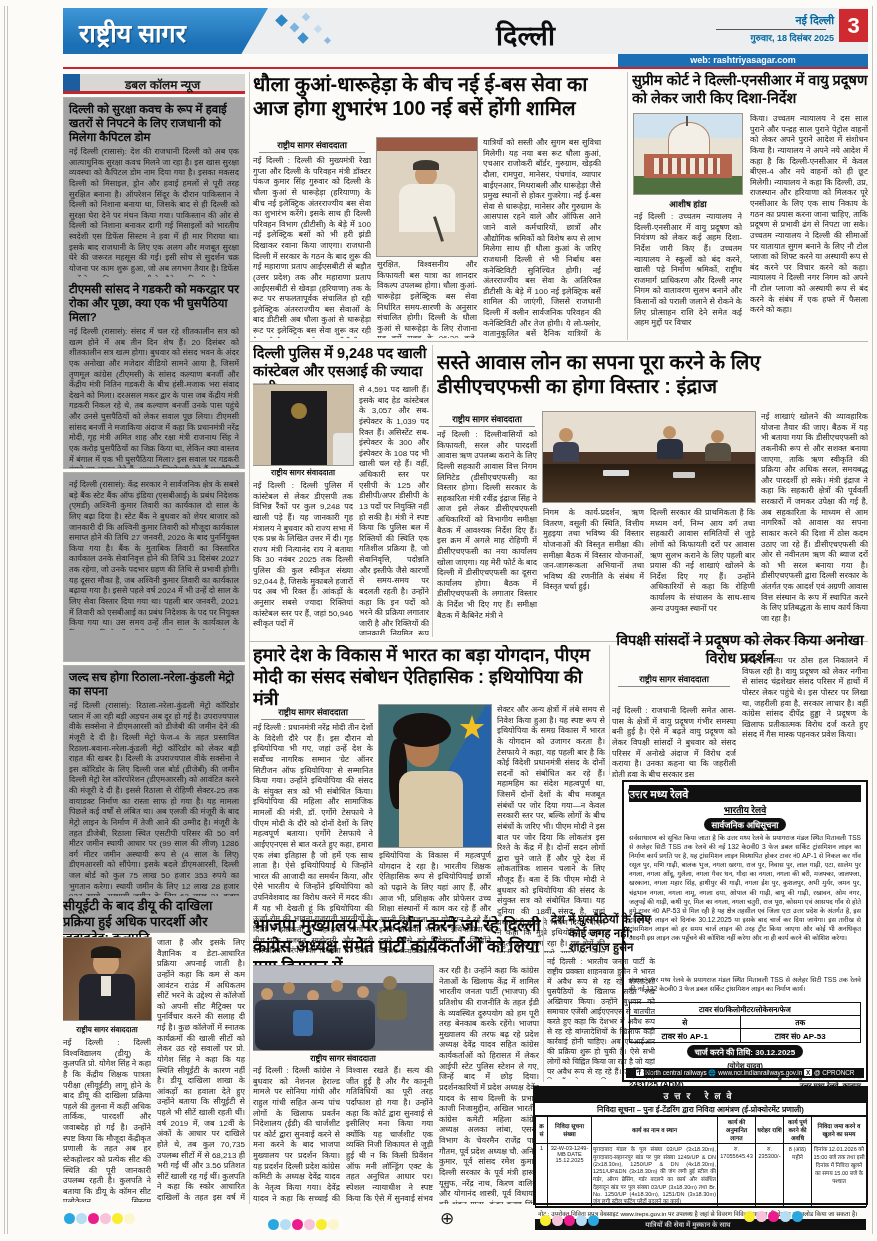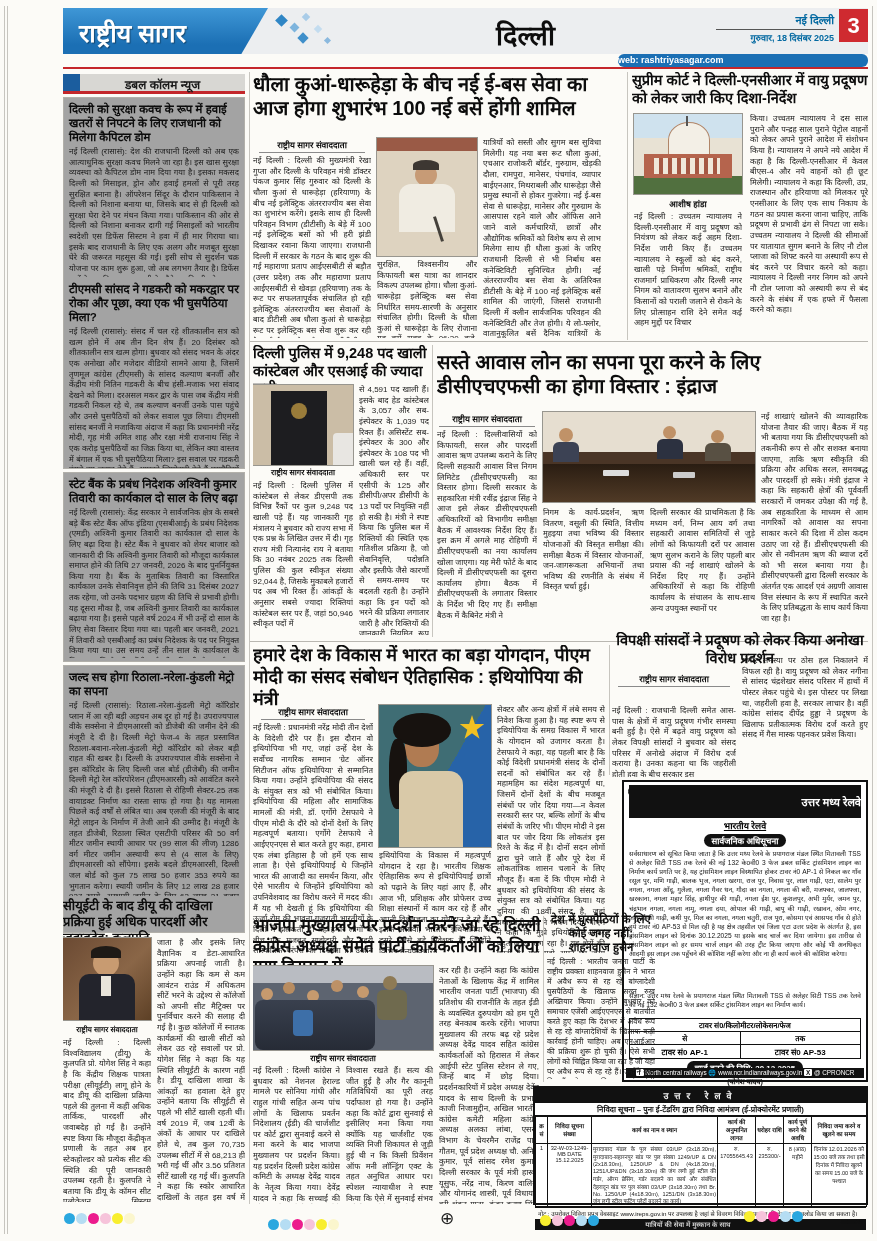--- a/index.html
+++ b/index.html
@@ -25,33 +25,33 @@
   .mastblue{position:absolute;left:0;top:0;width:205px;height:46px;
             background:linear-gradient(180deg,#3f97d6 0%,#1b6fb4 80%);
             clip-path:polygon(0 0,100% 0,87% 100%,0 100%);}
   .mastblue .nm{position:absolute;left:16px;top:7px;color:#fff;font-weight:bold;font-size:25px;
                 text-shadow:1px 1px 1px rgba(0,0,0,.4);}
   .diam{position:absolute;width:9px;height:9px;transform:rotate(45deg);}
   .pgnum{position:absolute;right:0;top:1px;width:29px;height:33px;background:#cf2a30;color:#fff;
          font-weight:bold;font-size:22px;text-align:center;line-height:33px;}
   .mastright{position:absolute;right:34px;top:4px;width:126px;text-align:right;color:#0369a1;}
   .webstrip{position:absolute;right:0;top:46px;width:250px;height:13px;background:#1b6fb4;
-            color:#fff;font-size:9px;font-weight:bold;text-align:left;line-height:13px;border-radius:6px;}
+            color:#fff;font-size:9px;font-weight:bold;text-align:center;line-height:13px;}
   .redline{position:absolute;left:63px;top:67px;width:805px;height:2px;background:#c5262b;}
   
   .sechead{position:absolute;left:63px;top:74px;width:182px;height:20px;background:#d8d7d3;
            border-bottom:3px solid #c3272b;box-sizing:border-box;}
   .sechead .sq{position:absolute;left:0;top:0;width:17px;height:17px;background:#1b5d9e;}
   .sechead .tx{position:absolute;left:17px;right:0;top:2px;text-align:center;
                font-weight:bold;font-size:12px;color:#1a1a1a;}
   
   .ncrbox{position:absolute;left:622px;top:780px;width:246px;height:302px;background:#fff;
           border:2px solid #111;box-sizing:border-box;padding:3px 5px;}
-  .ncrhead{background:#111;color:#fff;font-weight:bold;font-size:11px;text-align:right;
-           padding:9px 0;}
+  .ncrhead{background:#111;color:#fff;font-weight:bold;font-size:11px;text-align:left;
+           padding:1px 0;}
   .pill{display:block;margin:2px auto;background:#111;color:#fff;font-weight:bold;
         font-size:8.5px;text-align:center;border-radius:8px;padding:1px 8px;width:fit-content;}
   .ncrtable{width:100%;border-collapse:collapse;margin-top:2px;}
   .ncrtable td,.ncrtable th{border:1px solid #111;font-size:7.5px;text-align:center;padding:1px;}
   .ncrfoot{position:absolute;left:2px;right:2px;bottom:2px;background:#111;color:#fff;
            font-size:6.4px;text-align:center;padding:1px 0;}
   
   .tenderbox{position:absolute;left:533px;top:1086px;width:335px;height:119px;background:#fff;
              border:2px solid #111;box-sizing:border-box;}
   .tenderhead{background:#111;color:#f2f2f2;font-weight:bold;font-size:9px;letter-spacing:6px;
@@ -103,21 +103,20 @@
   </div>
 
   <div class="abs graybox clip" style="left:63px;top:97px;width:182px;height:372px;padding:4px 5px">
     <div class="hl" style="font-size:11.5px">दिल्ली को सुरक्षा कवच के रूप में हवाई खतरों से निपटने के लिए राजधानी को मिलेगा कैपिटल डोम</div>
     <div class="bt clip" style="margin-top:3px;height:130px">नई दिल्ली (रासासं): देश की राजधानी दिल्ली को अब एक आत्याधुनिक सुरक्षा कवच मिलने जा रहा है। इस खास सुरक्षा व्यवस्था को कैपिटल डोम नाम दिया गया है। इसका मकसद दिल्ली को मिसाइल, ड्रोन और हवाई हमलों से पूरी तरह सुरक्षित बनाना है। ऑपरेशन सिंदूर के दौरान पाकिस्तान ने दिल्ली को निशाना बनाया था, जिसके बाद से ही दिल्ली को सुरक्षा घेरा देने पर मंथन किया गया। पाकिस्तान की ओर से दिल्ली को निशाना बनाकर दागी गई मिसाइलों को भारतीय स्वदेशी एस डिफेंस सिस्टम ने हवा में ही मार गिराया था। इसके बाद राजधानी के लिए एक अलग और मजबूत सुरक्षा घेरे की जरूरत महसूस की गई। इसी सोच से सुदर्शन चक्र योजना पर काम शुरू हुआ, जो अब लगभग तैयार है। डिफेंस सूत्रों के मुताबिक, 26 जनवरी के मौके पर दिल्ली को आयरन डोम जैसी सुरक्षा व्यवस्था से सुरक्षित किया जाएगा। वहीं, 2035 तक पूरे देश को चरणबद्ध तरीके से ऐसे ही सुरक्षा कवच के दायरे में लाने की योजना है।</div>
     <div class="hl" style="font-size:11.5px;margin-top:5px">टीएमसी सांसद ने गडकरी को मकरद्वार पर रोका और पूछा, क्या एक भी घुसपैठिया मिला?</div>
     <div class="bt clip" style="margin-top:3px;height:160px">नई दिल्ली (रासासं): संसद में चल रहे शीतकालीन सत्र को खत्म होने में अब तीन दिन शेष हैं। 20 दिसंबर को शीतकालीन सत्र खत्म होगा। बुधवार को संसद भवन के अंदर एक अनोखा और मजेदार वीडियो सामने आया है, जिसमें तृणमूल कांग्रेस (टीएमसी) के सांसद कल्याण बनर्जी और केंद्रीय मंत्री नितिन गडकरी के बीच हंसी-मजाक भरा संवाद देखने को मिला। दरअसल मकर द्वार के पास जब केंद्रीय मंत्री गडकरी निकल रहे थे, तब कल्याण बनर्जी उनके पास पहुंचे और उनसे घुसपैठियों को लेकर सवाल पूछ लिया। टीएमसी सांसद बनर्जी ने मजाकिया अंदाज में कहा कि प्रधानमंत्री नरेंद्र मोदी, गृह मंत्री अमित शाह और रक्षा मंत्री राजनाथ सिंह ने एक करोड़ घुसपैठियों का जिक्र किया था, लेकिन क्या वास्तव में बंगाल में एक भी घुसपैठिया मिला? इस सवाल पर गडकरी हंसते हुए जवाब देते हैं, आपको जिम्मेदारी देते हैं घुसपैठियों के लिए। इसके बाद कल्याण बनर्जी नितिन गडकरी के कान में कुछ कहते हैं और दोनों जोर-जोर से ठहाके लगाने लगते हैं। इस मजेदार संवाद ने संसद में एक हल्का-फुल्का माहौल बना दिया। बातचीत के दौरान, जब गडकरी आगे बढ़ने लगे, तब बनर्जी ने हंसी-मजाक में कहा, आप इतनी गाड़ियां लेकर क्या करने वाले हैं, एक-दो हम लोगों के पास भेज दीजिए। इस पर गडकरी हंसते हुए अपनी गाड़ी में बैठ गए।</div>
   </div>
 
   <div class="abs graybox clip" style="left:63px;top:472px;width:182px;height:190px;padding:4px 5px">
-    <div class="hl" style="font-size:11.5px">स्टेट बैंक के प्रबंध निदेशक अश्विनी कुमार तिवारी का कार्यकाल दो साल के लिए बढ़ा</div>
     <div class="bt clip" style="margin-top:3px;height:150px">नई दिल्ली (रासासं): केंद्र सरकार ने सार्वजनिक क्षेत्र के सबसे बड़े बैंक स्टेट बैंक ऑफ इंडिया (एसबीआई) के प्रबंध निदेशक (एमडी) अश्विनी कुमार तिवारी का कार्यकाल दो साल के लिए बढ़ा दिया है। स्टेट बैंक ने बुधवार को शेयर बाजार को जानकारी दी कि अश्विनी कुमार तिवारी को मौजूदा कार्यकाल समाप्त होने की तिथि 27 जनवरी, 2026 के बाद पुनर्नियुक्त किया गया है। बैंक के मुताबिक तिवारी का विस्तारित कार्यकाल उनके सेवानिवृत्त होने की तिथि 31 दिसंबर 2027 तक रहेगा, जो उनके पदभार ग्रहण की तिथि से प्रभावी होगी। यह दूसरा मौका है, जब अश्विनी कुमार तिवारी का कार्यकाल बढ़ाया गया है। इससे पहले वर्ष 2024 में भी उन्हें दो साल के लिए सेवा विस्तार दिया गया था। पहली बार जनवरी, 2021 में तिवारी को एसबीआई का प्रबंध निदेशक के पद पर नियुक्त किया गया था। उस समय उन्हें तीन साल के कार्यकाल के लिए यह जिम्मेदारी सौंपी गई थी। तिवारी के कार्यकाल विस्तार से बैंक की स्थिरता और सतत विकास सुनिश्चित करने में मदद मिलेगी। सरकार के इस निर्णय को एसबीआई और वित्त मंत्रालय के बैंक संचालन और रणनीतिक विकास के हित में अहम कदम के तौर पर देखा जा रहा है।</div>
   </div>
 
   <div class="abs graybox clip" style="left:63px;top:665px;width:182px;height:268px;padding:4px 5px">
     <div class="hl" style="font-size:11.5px">जल्द सच होगा रिठाला-नरेला-कुंडली मेट्रो का सपना</div>
     <div class="bt clip" style="margin-top:3px;height:195px">नई दिल्ली (रासासं): रिठाला-नरेला-कुंडली मेट्रो कॉरिडोर प्लान में आ रही बड़ी अड़चन अब दूर हो गई है। उपराज्यपाल वीके सक्सेना ने डीएमआरसी को डीजेबी की जमीन देने की मंजूरी दे दी है। दिल्ली मेट्रो फेज-4 के तहत प्रस्तावित रिठाला-बवाना-नरेला-कुंडली मेट्रो कॉरिडोर को लेकर बड़ी राहत की खबर है। दिल्ली के उपराज्यपाल वीके सक्सेना ने इस कॉरिडोर के लिए दिल्ली जल बोर्ड (डीजेबी) की जमीन दिल्ली मेट्रो रेल कॉरपोरेशन (डीएमआरसी) को आवंटित करने की मंजूरी दे दी है। इससे रिठाला से रोहिणी सेक्टर-25 तक वायाडक्ट निर्माण का रास्ता साफ हो गया है। यह मामला पिछले कई वर्षों से लंबित था। अब एलजी की मंजूरी के बाद मेट्रो लाइन के निर्माण में तेजी आने की उम्मीद है। मंजूरी के तहत डीजेबी, रिठाला स्थित एसटीपी परिसर की 50 वर्ग मीटर जमीन स्थायी आधार पर (99 साल की लीज) 1286 वर्ग मीटर जमीन अस्थायी रूप से (4 साल के लिए) डीएमआरसी को सौंपेगा। इसके बदले डीएमआरसी, दिल्ली जल बोर्ड को कुल 75 लाख 50 हजार 353 रुपये का भुगतान करेगा। स्थायी जमीन के लिए 12 लाख 28 हजार 937 रुपये, अस्थायी जमीन के लिए 63 लाख 21 हजार 416 रुपये शामिल हैं। डीएमआरसी इस जमीन का इस्तेमाल सिर्फ मेट्रो वायाडक्ट निर्माण के लिए ही कर सकेगा। रिठाला-कुंडली मेट्रो कॉरिडोर के पूरा होने से दिल्ली-हरियाणा के बीच आवाजाही आसान होगी। रोहिणी, बवाना और नरेला जैसे इलाकों में ट्रैफिक व प्रदूषण कम होगा। 21 एलिवेटेड स्टेशनों के जरिए लाखों लोगों को सीधी मेट्रो सुविधा मिलेगी।</div>
   </div>
 
   <div class="abs clip" style="left:63px;top:898px;width:182px;height:306px">
     <div class="hl" style="font-size:13px">सीयूईटी के बाद डीयू की दाखिला प्रक्रिया हुई अधिक पारदर्शी और जवाबदेह: कुलपति</div>

